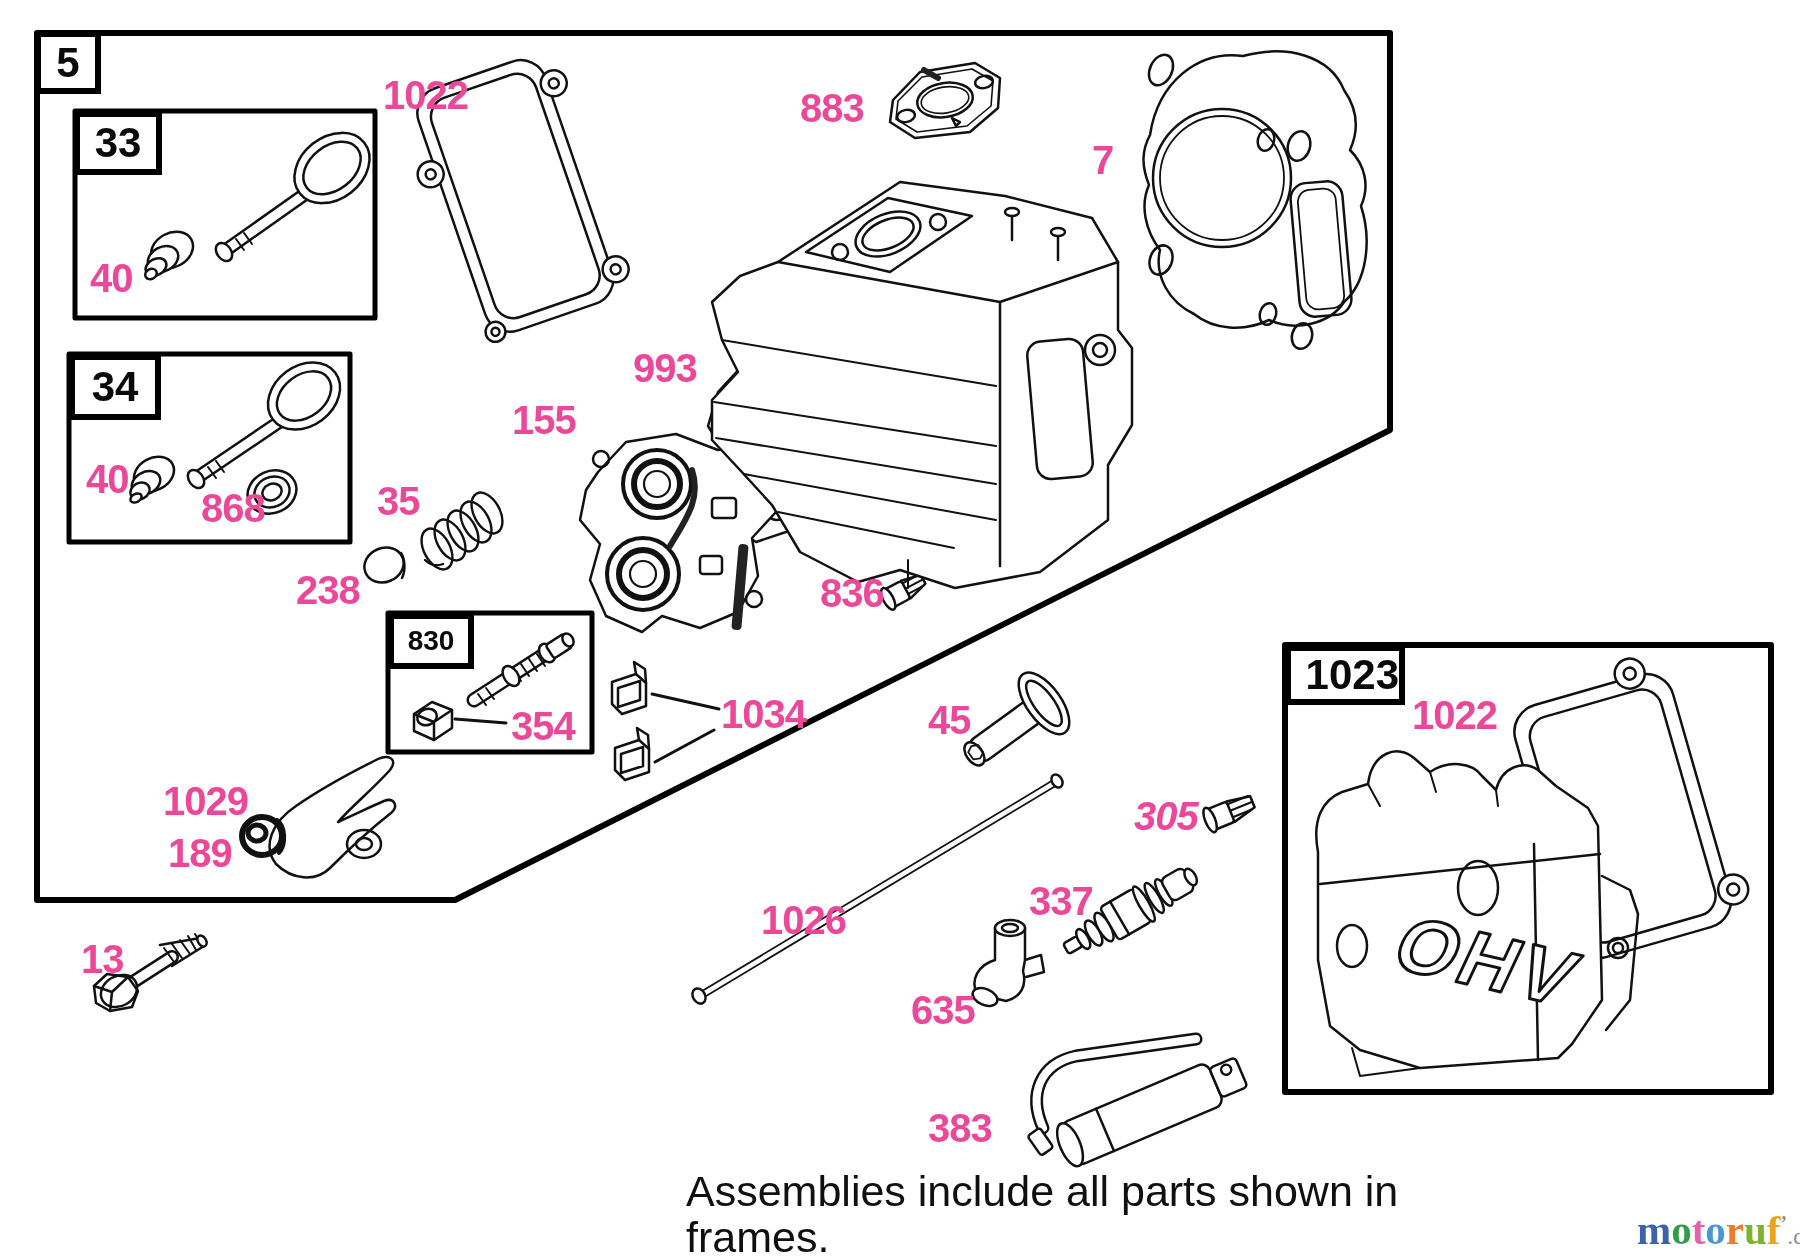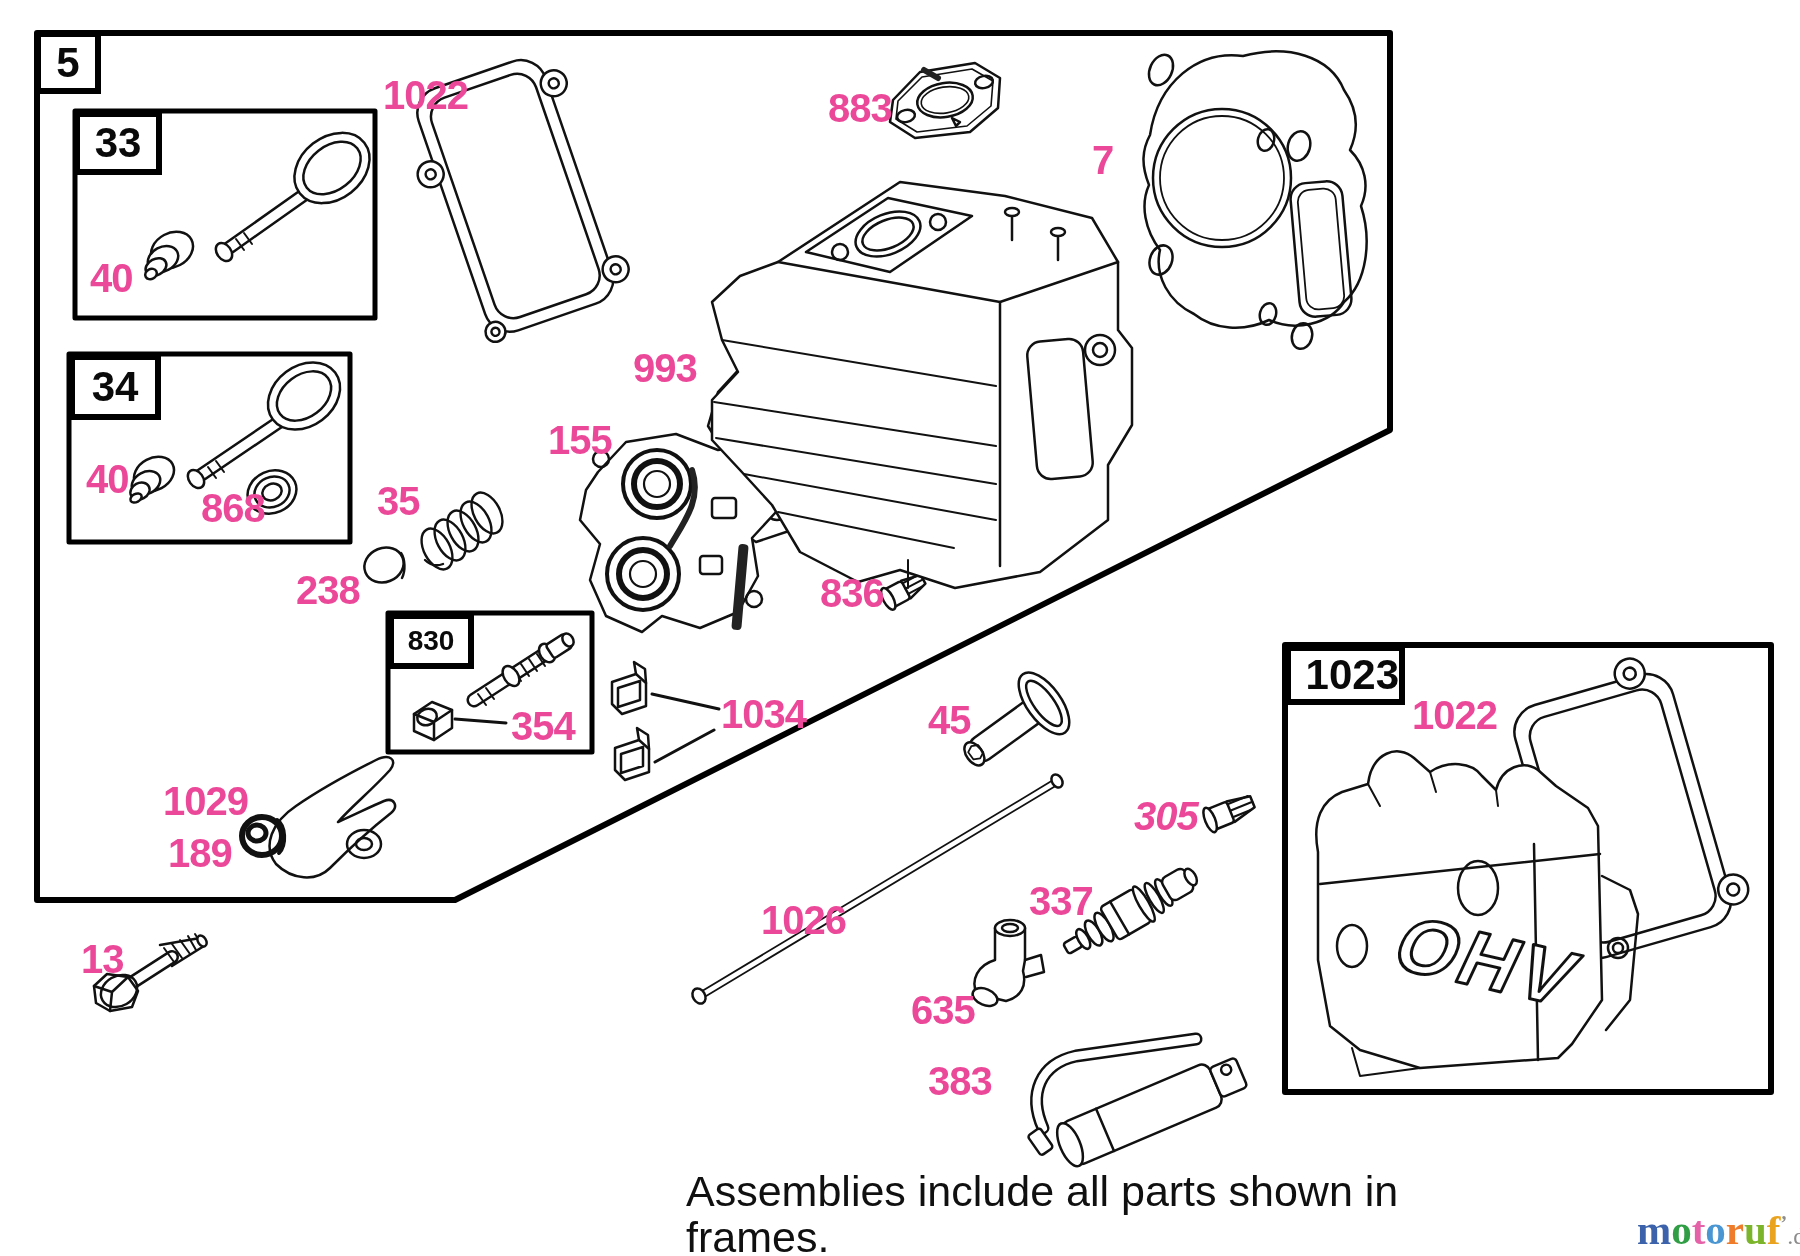--- a/index.html
+++ b/index.html
@@ -364,41 +364,41 @@
       <span>34</span>
     </div>
 <div class="fbox" style="left:388px;top:613px;width:86px;height:56px;font-size:28px;">
       <span>830</span>
     </div>
 <div class="fbox" style="left:1285px;top:645px;width:120px;height:60px;justify-content:flex-end;">
       <span>1023</span>
     </div>
 
 <div class="lbl" style="left:383px;top:75px;">1022</div>
-<div class="lbl" style="left:828px;top:88px;">883</div>
+<div class="lbl" style="left:800px;top:88px;">883</div>
 <div class="lbl" style="left:1092px;top:140px;">7</div>
 <div class="lbl" style="left:633px;top:348px;">993</div>
-<div class="lbl" style="left:512px;top:420px;margin-left:36px;">155</div>
+<div class="lbl" style="left:512px;top:400px;">155</div>
 <div class="lbl" style="left:377px;top:481px;">35</div>
 <div class="lbl" style="left:296px;top:570px;">238</div>
 <div class="lbl" style="left:90px;top:258px;">40</div>
 <div class="lbl" style="left:86px;top:459px;">40</div>
 <div class="lbl" style="left:201px;top:488px;">868</div>
 <div class="lbl" style="left:820px;top:573px;">836</div>
 <div class="lbl" style="left:511px;top:706px;">354</div>
 <div class="lbl" style="left:721px;top:694px;">1034</div>
 <div class="lbl" style="left:163px;top:781px;">1029</div>
 <div class="lbl" style="left:168px;top:833px;">189</div>
 <div class="lbl" style="left:81px;top:939px;">13</div>
 <div class="lbl" style="left:928px;top:700px;">45</div>
 <div class="lbl" style="left:1134px;top:796px;font-style:italic;">305</div>
 <div class="lbl" style="left:1029px;top:881px;">337</div>
 <div class="lbl" style="left:761px;top:900px;">1026</div>
 <div class="lbl" style="left:911px;top:990px;">635</div>
-<div class="lbl" style="left:928px;top:1061px;text-align:right;">383</div>
+<div class="lbl" style="left:928px;top:1108px;text-align:right;">383</div>
 <div class="lbl" style="left:1412px;top:695px;">1022</div>
 
 <div id="caption">
   <div>Assemblies include all parts shown in</div>
   <div>frames.</div>
 </div>
 
 <div id="watermark">
   <span style="color: rgb(59, 98, 171);">m</span><span style="color: rgb(47, 158, 68);">o</span><span style="color: rgb(229, 97, 168);">t</span><span style="color: rgb(74, 150, 210);">o</span><span style="color: rgb(238, 124, 43);">r</span><span style="color: rgb(124, 181, 43);">u</span><span style="color: rgb(233, 163, 31);">f</span><span class="tick" style="color: rgb(140, 140, 140);">’</span><span class="suffix" style="color: rgb(140, 140, 140);">.de</span>
 </div>

